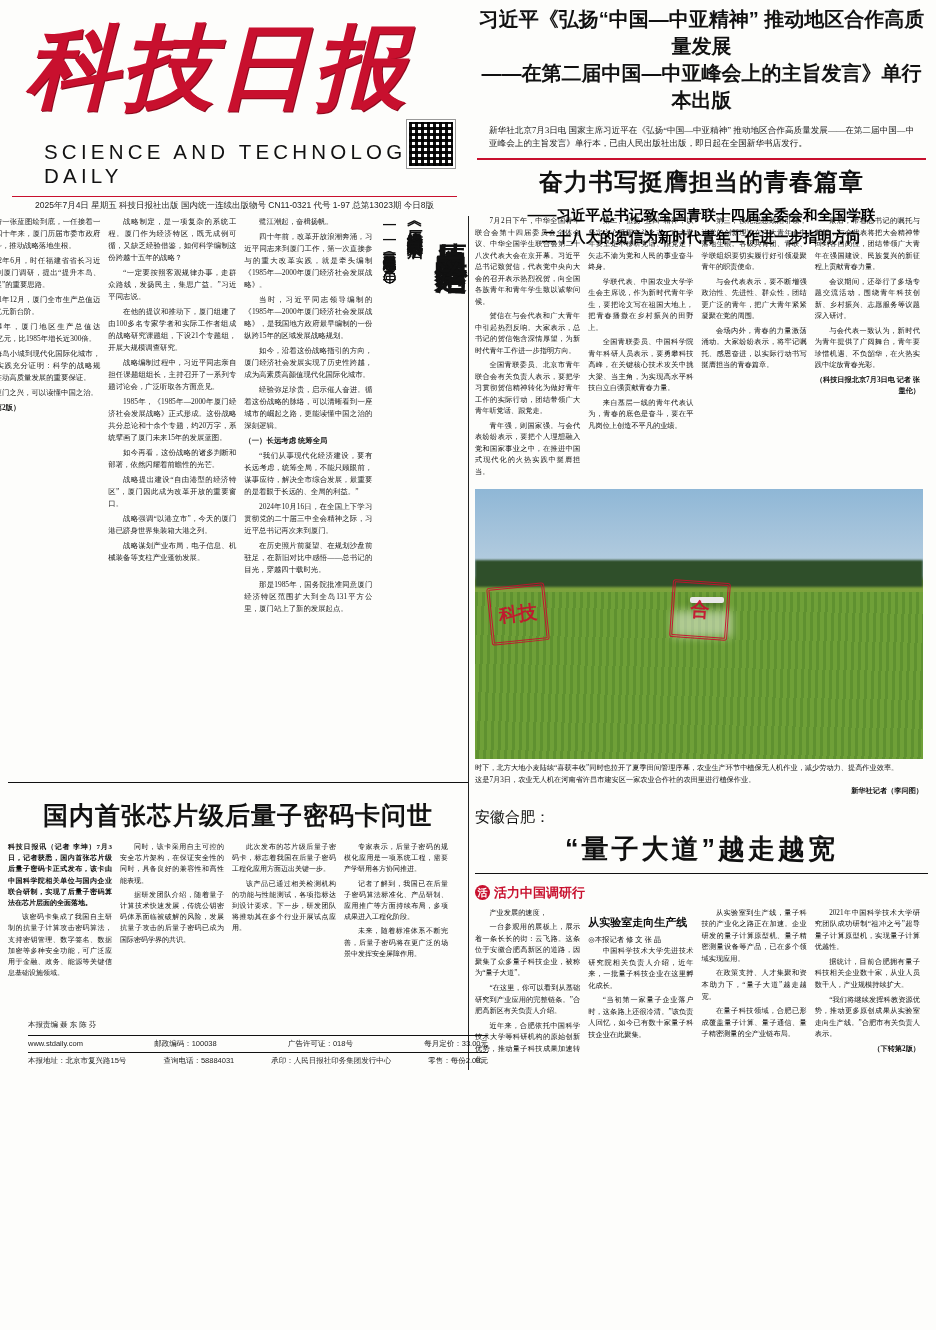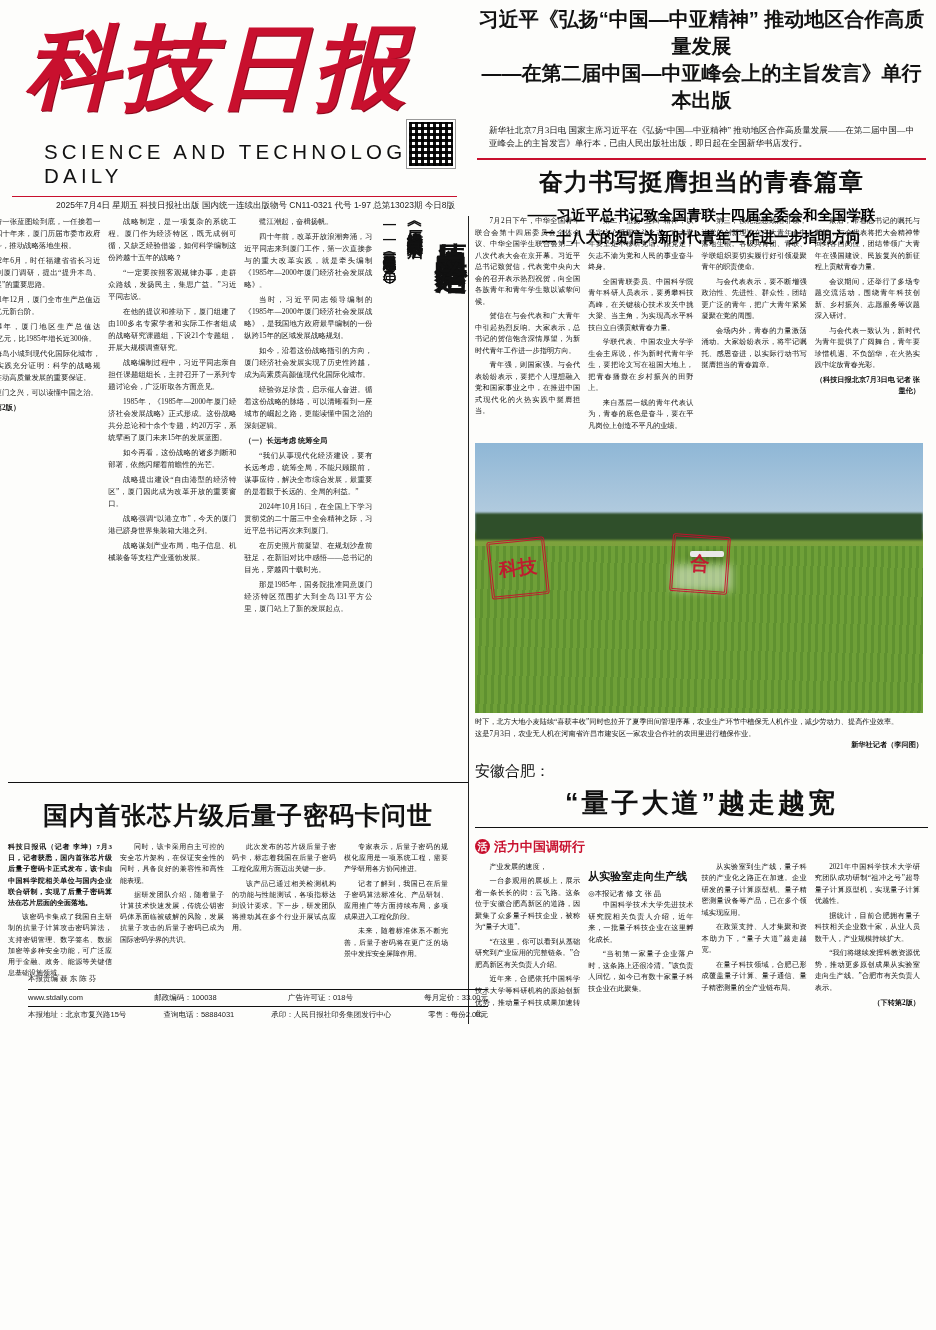--- a/index.html
+++ b/index.html
@@ -28,21 +28,21 @@
     text-shadow:1px 1px 0 #8c0a1e;
     white-space:nowrap;
   }
   .logo-en{
     font-family:"Liberation Sans",sans-serif;
     font-size:20.5px;letter-spacing:4.2px;
     color:#111;padding:26px 0 0 36px;font-weight:400;
   }
   .mast-rule{border-top:1.5px solid #c8102e;margin:8px 4px 0 4px;}
   .mast-meta{
-    display:flex;align-items:center;justify-content:flex-end;
+    display:flex;align-items:center;justify-content:center;
     font-size:8.5px;color:#222;padding:3px 6px 0 6px;
     font-family:"Liberation Sans",sans-serif;
   }
   .qr{
     position:absolute;right:6px;top:120px;width:44px;height:44px;
     background:
       repeating-linear-gradient(90deg,#111 0 3px,#fff 3px 6px),
       repeating-linear-gradient(0deg,#111 0 3px,transparent 3px 6px);
     background-blend-mode:multiply;border:2px solid #fff;outline:1px solid #999;
   }
@@ -274,26 +274,27 @@
         </div>
       </div>
     </div>
 
     <div class="right-body vdivider">
 
       <div class="rcols">
         <div class="rcol">
           <p>7月2日下午，中华全国青年联合会第十四届委员会全体会议、中华全国学生联合会第二十八次代表大会在京开幕。习近平总书记致贺信，代表党中央向大会的召开表示热烈祝贺，向全国各族青年和青年学生致以诚挚问候。</p>
           <p>贺信在与会代表和广大青年中引起热烈反响。大家表示，总书记的贺信饱含深情厚望，为新时代青年工作进一步指明方向。</p>
+          <p>全国青联委员、北京市青年联合会有关负责人表示，要把学习贯彻贺信精神转化为做好青年工作的实际行动，团结带领广大青年听党话、跟党走。</p>
           <p>青年强，则国家强。与会代表纷纷表示，要把个人理想融入党和国家事业之中，在推进中国式现代化的火热实践中挺膺担当。</p>
         </div>
         <div class="rcol">
           <p>第二、弘扬“五四”精神，以坚定之心砥砺奋斗之志。广大青年要坚定不移听党话、跟党走，矢志不渝为党和人民的事业奋斗终身。</p>
+          <p>学联代表、中国农业大学学生会主席说，作为新时代青年学生，要把论文写在祖国大地上，把青春播撒在乡村振兴的田野上。</p>
           <p>全国青联委员、中国科学院青年科研人员表示，要勇攀科技高峰，在关键核心技术攻关中挑大梁、当主角，为实现高水平科技自立自强贡献青春力量。</p>
-          <p>学联代表、中国农业大学学生会主席说，作为新时代青年学生，要把论文写在祖国大地上，把青春播撒在乡村振兴的田野上。</p>
           <p>来自基层一线的青年代表认为，青春的底色是奋斗，要在平凡岗位上创造不平凡的业绩。</p>
         </div>
         <div class="rcol">
           <p>第三，强化思想政治引领，让党的创新理论在广大青年心中落地生根。各级共青团、青联、学联组织要切实履行好引领凝聚青年的职责使命。</p>
           <p>与会代表表示，要不断增强政治性、先进性、群众性，团结更广泛的青年，把广大青年紧紧凝聚在党的周围。</p>
           <p>会场内外，青春的力量激荡涌动。大家纷纷表示，将牢记嘱托、感恩奋进，以实际行动书写挺膺担当的青春篇章。</p>
         </div>
         <div class="rcol">
           <p>最后，带着总书记的嘱托与期望，与会代表将把大会精神带回到各自岗位，团结带领广大青年在强国建设、民族复兴的新征程上贡献青春力量。</p>
           <p>会议期间，还举行了多场专题交流活动，围绕青年科技创新、乡村振兴、志愿服务等议题深入研讨。</p>

